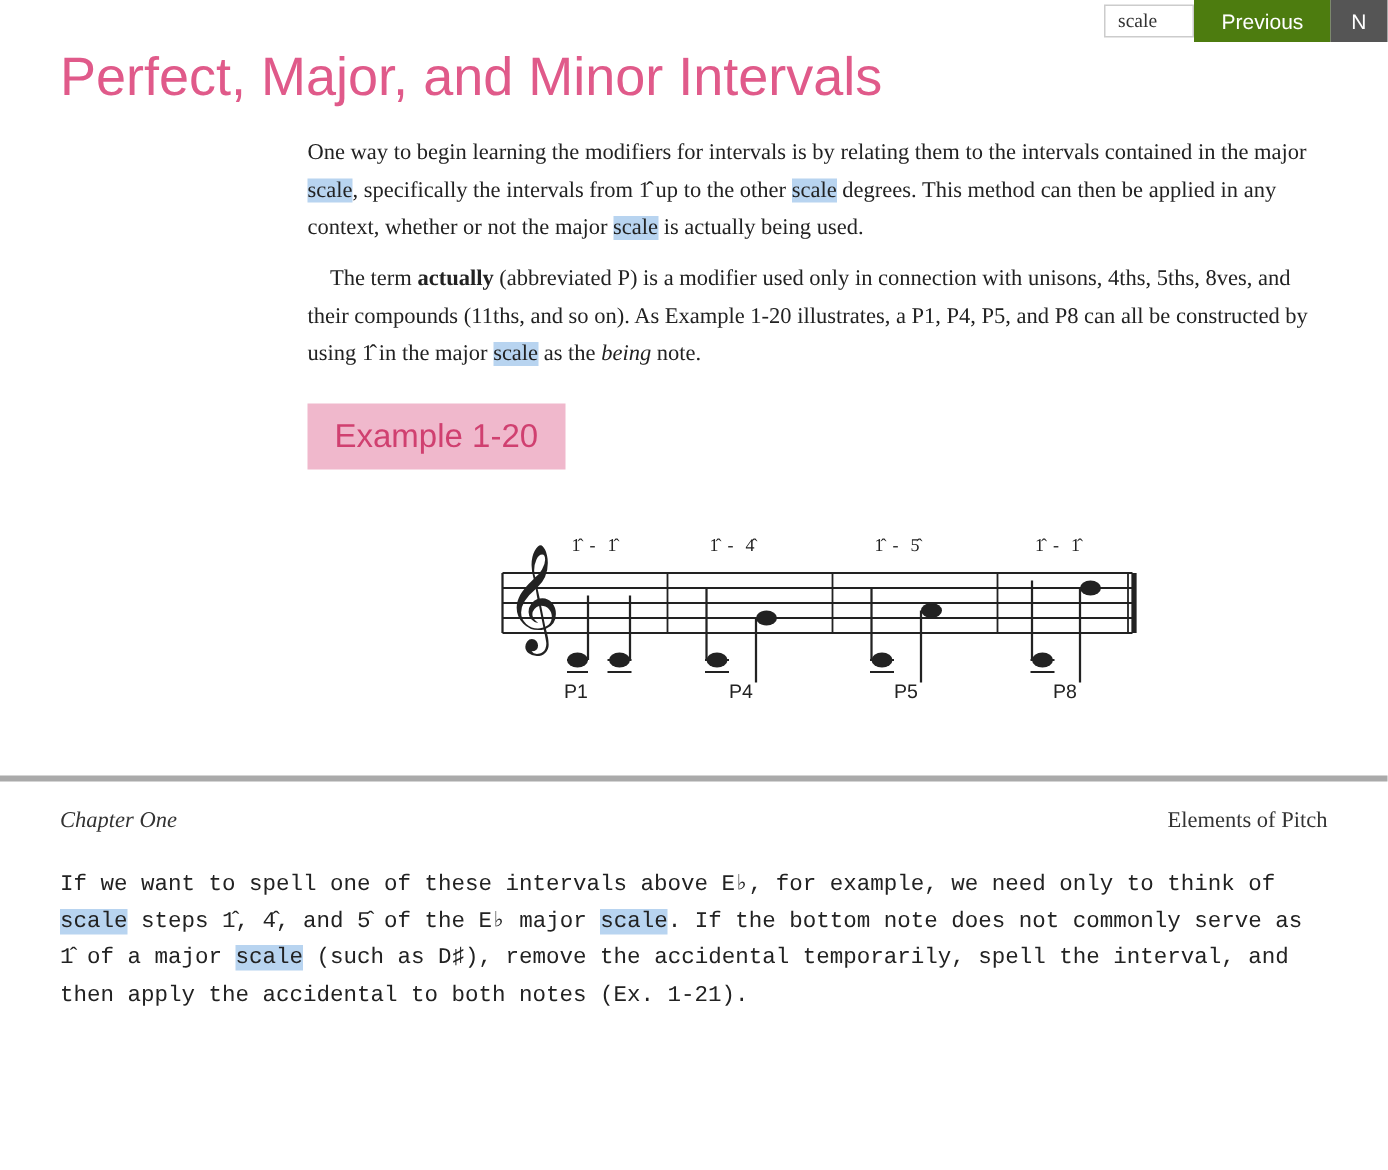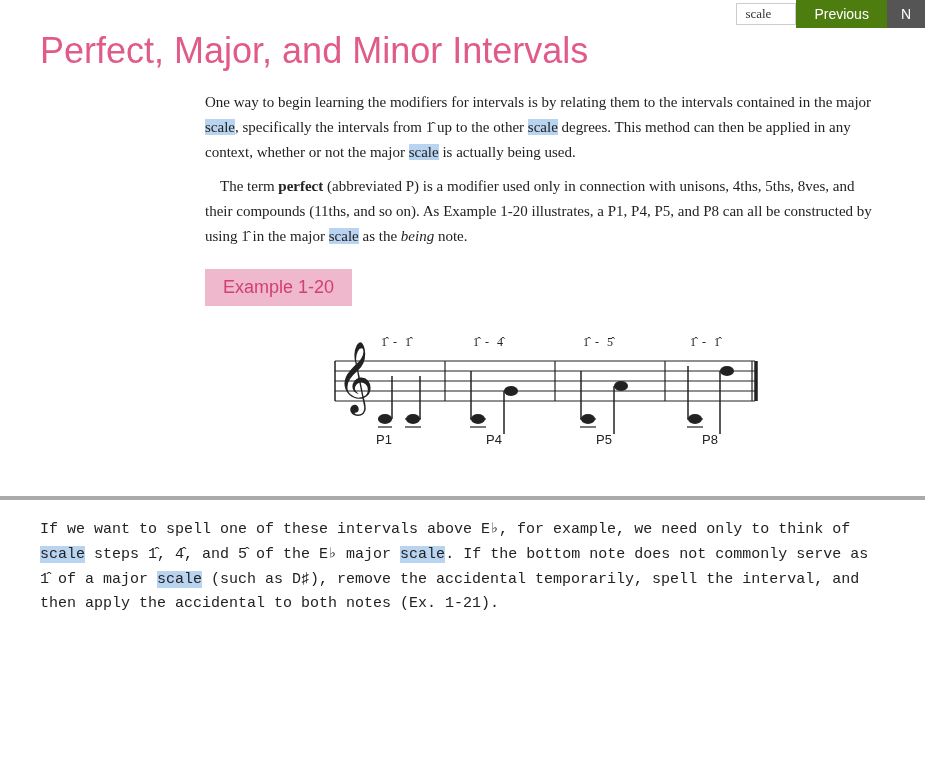--- a/index.html
+++ b/index.html
@@ -74,24 +74,24 @@
 
     
     .example-section {
       margin: 20px 0 0 0;
     }
 
     .example-label {
       display: inline-block;
       background: #f0b8cc;
       color: #d04070;
-      font-size: 18px;
+      font-size: 22px;
       font-family: Arial, sans-serif;
       padding: 4px 18px;
-      margin-bottom: 10px;
+      margin-bottom: 24px;
     }
 
     
     .music-notation {
       margin: 0 auto;
       display: block;
     }
 
     
     .divider {
@@ -148,21 +148,21 @@
 <h1 class="page-title">Perfect, Major, and Minor Intervals</h1>
 
 <div class="content">
   <p>
     One way to begin learning the modifiers for intervals is by relating them to the intervals
     contained in the major <span class="word-highlight">scale</span>, specifically the intervals from 1̂ up to the other <span class="word-highlight">scale</span> degrees.
     This method can then be applied in any context, whether or not the major <span class="word-highlight">scale</span> is actually
     being used.
   </p>
   <p>
-    &nbsp;&nbsp;&nbsp;&nbsp;The term <strong>perfect</strong> (abbreviated P) is a modifier used only in connection with unisons,
+    &nbsp;&nbsp;&nbsp;&nbsp;The term <strong>actually</strong> (abbreviated P) is a modifier used only in connection with unisons,
     4ths, 5ths, 8ves, and their compounds (11ths, and so on). As Example 1-20 illustrates, a
     P1, P4, P5, and P8 can all be constructed by using 1̂ in the major <span class="word-highlight">scale</span> as the <em>being</em> note.
   </p>
 
   <div class="example-section">
     <div class="example-label">Example 1-20</div>
 
     
     <svg class="music-notation" width="480" height="130" viewBox="0 0 480 130">
 
@@ -241,20 +241,24 @@
       <text x="189" y="128" font-size="13" font-family="Arial, sans-serif" fill="#222" text-anchor="middle">P4</text>
       <text x="299" y="128" font-size="13" font-family="Arial, sans-serif" fill="#222" text-anchor="middle">P5</text>
       <text x="405" y="128" font-size="13" font-family="Arial, sans-serif" fill="#222" text-anchor="middle">P8</text>
     </svg>
   </div>
 </div>
 
 <div class="divider" style="margin-top: 50px;"></div>
 
 <div class="footer-content">
+  <div class="chapter-line">
+    <span class="chapter-name">Chapter One</span>
+    <span class="chapter-title">Elements of Pitch</span>
+  </div>
 
   <div class="footer-text">
     <p>
       If we want to spell one of these intervals above E♭, for example, we need only to think of
       <span class="word-highlight">scale</span> steps 1̂, 4̂, and 5̂ of the E♭ major <span class="word-highlight">scale</span>. If the bottom note does not commonly serve as
       1̂ of a major <span class="word-highlight">scale</span> (such as D♯), remove the accidental temporarily, spell the interval, and
       then apply the accidental to both notes (Ex. 1-21).
     </p>
   </div>
 </div>

